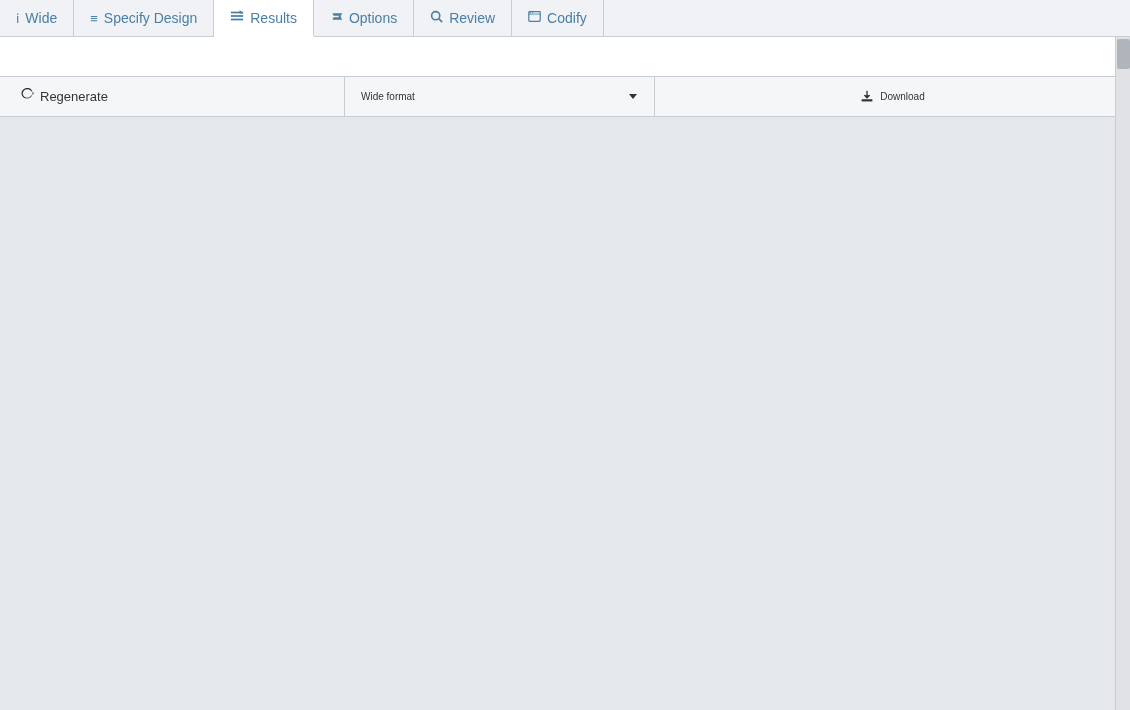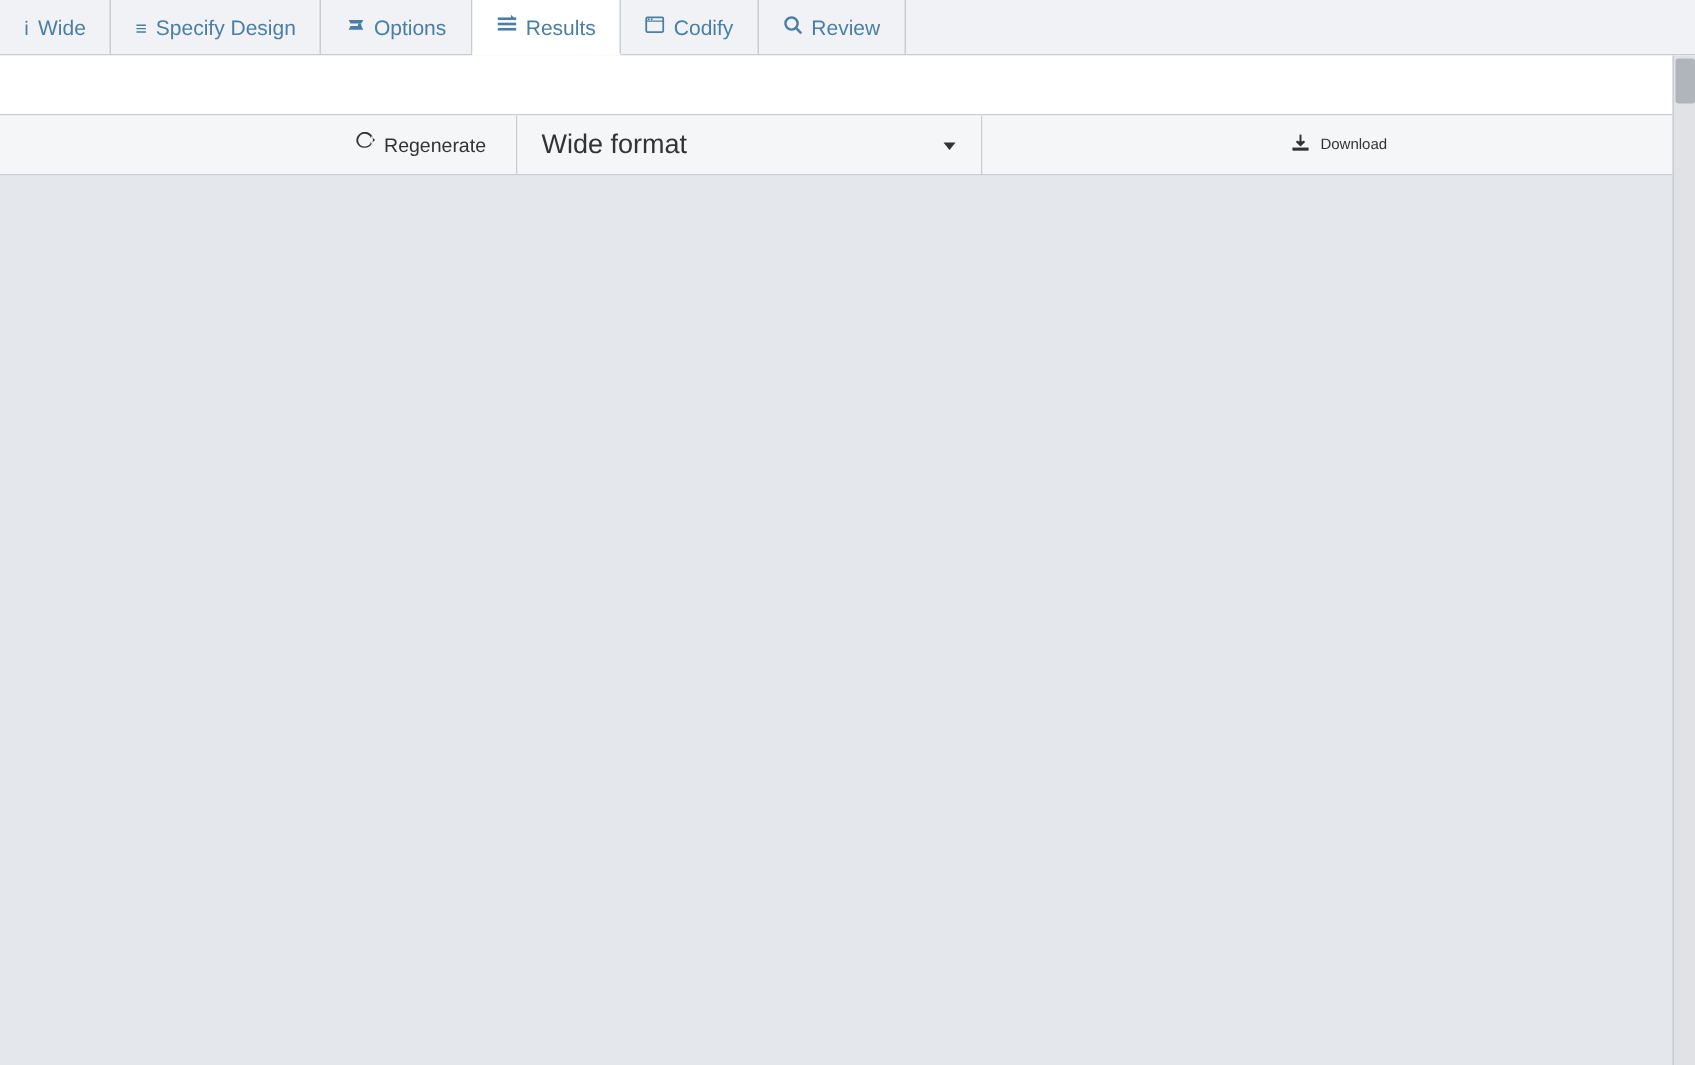--- a/index.html
+++ b/index.html
@@ -63,21 +63,21 @@
       display: flex;
       height: 40px;
       background-color: #f5f6f8;
       border-bottom: 1px solid #c8cdd4;
       align-items: stretch;
     }
 
     .action-btn {
       display: flex;
       align-items: center;
-      justify-content: flex-end;
+      justify-content: flex-start;
       gap: 6px;
       cursor: pointer;
       border: none;
       background-color: #f5f6f8;
       color: #333;
       font-size: 13px;
       padding: 0 20px;
       border-right: 1px solid #c8cdd4;
     }
 
@@ -87,21 +87,21 @@
 
     .format-select-wrapper {
       flex: 0 0 310px;
       display: flex;
       align-items: center;
       justify-content: space-between;
       padding: 0 16px;
       border-right: 1px solid #c8cdd4;
       cursor: pointer;
       background-color: #f5f6f8;
-      font-size: 18px;
+      font-size: 10px;
       color: #333;
     }
 
     .download-btn {
       flex: 1;
       display: flex;
       align-items: center;
       justify-content: center;
       gap: 6px;
       cursor: pointer;
@@ -151,61 +151,61 @@
     <div class="tab">
       <span class="tab-icon">ℹ</span>
       <span>Wide</span>
     </div>
 
     <div class="tab">
       <span class="tab-icon">≡</span>
       <span>Specify Design</span>
     </div>
 
-    <div class="tab">
-      <span class="tab-icon">
-        <svg width="13" height="13" viewBox="0 0 16 16" fill="#4a7fa5">
-          <path d="M13.5 8.5a1.5 1.5 0 1 1-3 0 1.5 1.5 0 0 1 3 0zM3 4l1.5 3h9L15 4H3zm0 8l1.5-3h9l1.5 3H3z"></path>
-        </svg>
-      </span>
-      <span>Options</span>
-    </div>
-
     <div class="tab active">
       <span class="tab-icon">
         <svg width="14" height="14" viewBox="0 0 16 16" fill="#4a7fa5">
           <rect x="1" y="3" width="14" height="2"></rect>
           <rect x="1" y="7" width="14" height="2"></rect>
           <rect x="1" y="11" width="14" height="2"></rect>
           <polygon points="11,1 15,5 11,5" fill="#4a7fa5"></polygon>
         </svg>
       </span>
       <span>Results</span>
     </div>
 
     <div class="tab">
       <span class="tab-icon">
         <svg width="13" height="13" viewBox="0 0 16 16" fill="#4a7fa5">
+          <path d="M13.5 8.5a1.5 1.5 0 1 1-3 0 1.5 1.5 0 0 1 3 0zM3 4l1.5 3h9L15 4H3zm0 8l1.5-3h9l1.5 3H3z"></path>
+        </svg>
+      </span>
+      <span>Options</span>
+    </div>
+
+    <div class="tab">
+      <span class="tab-icon">
+        <svg width="13" height="13" viewBox="0 0 16 16" fill="#4a7fa5">
+          <circle cx="7" cy="7" r="5" stroke="#4a7fa5" stroke-width="2" fill="none"></circle>
+          <line x1="11" y1="11" x2="15" y2="15" stroke="#4a7fa5" stroke-width="2"></line>
+        </svg>
+      </span>
+      <span>Review</span>
+    </div>
+
+    <div class="tab">
+      <span class="tab-icon">
+        <svg width="13" height="13" viewBox="0 0 16 16" fill="#4a7fa5">
           <rect x="1" y="2" width="14" height="12" rx="1" stroke="#4a7fa5" stroke-width="1.5" fill="none"></rect>
           <line x1="1" y1="5" x2="15" y2="5" stroke="#4a7fa5" stroke-width="1"></line>
           <circle cx="3" cy="3.5" r="0.8" fill="#4a7fa5"></circle>
           <circle cx="5.5" cy="3.5" r="0.8" fill="#4a7fa5"></circle>
         </svg>
       </span>
       <span>Codify</span>
-    </div>
-
-    <div class="tab">
-      <span class="tab-icon">
-        <svg width="13" height="13" viewBox="0 0 16 16" fill="#4a7fa5">
-          <circle cx="7" cy="7" r="5" stroke="#4a7fa5" stroke-width="2" fill="none"></circle>
-          <line x1="11" y1="11" x2="15" y2="15" stroke="#4a7fa5" stroke-width="2"></line>
-        </svg>
-      </span>
-      <span>Review</span>
     </div>
 
   </div>
 
   <div class="toolbar-strip"></div>
 
   <div class="action-bar">
 
     <button class="action-btn regenerate-btn">
       <span>

